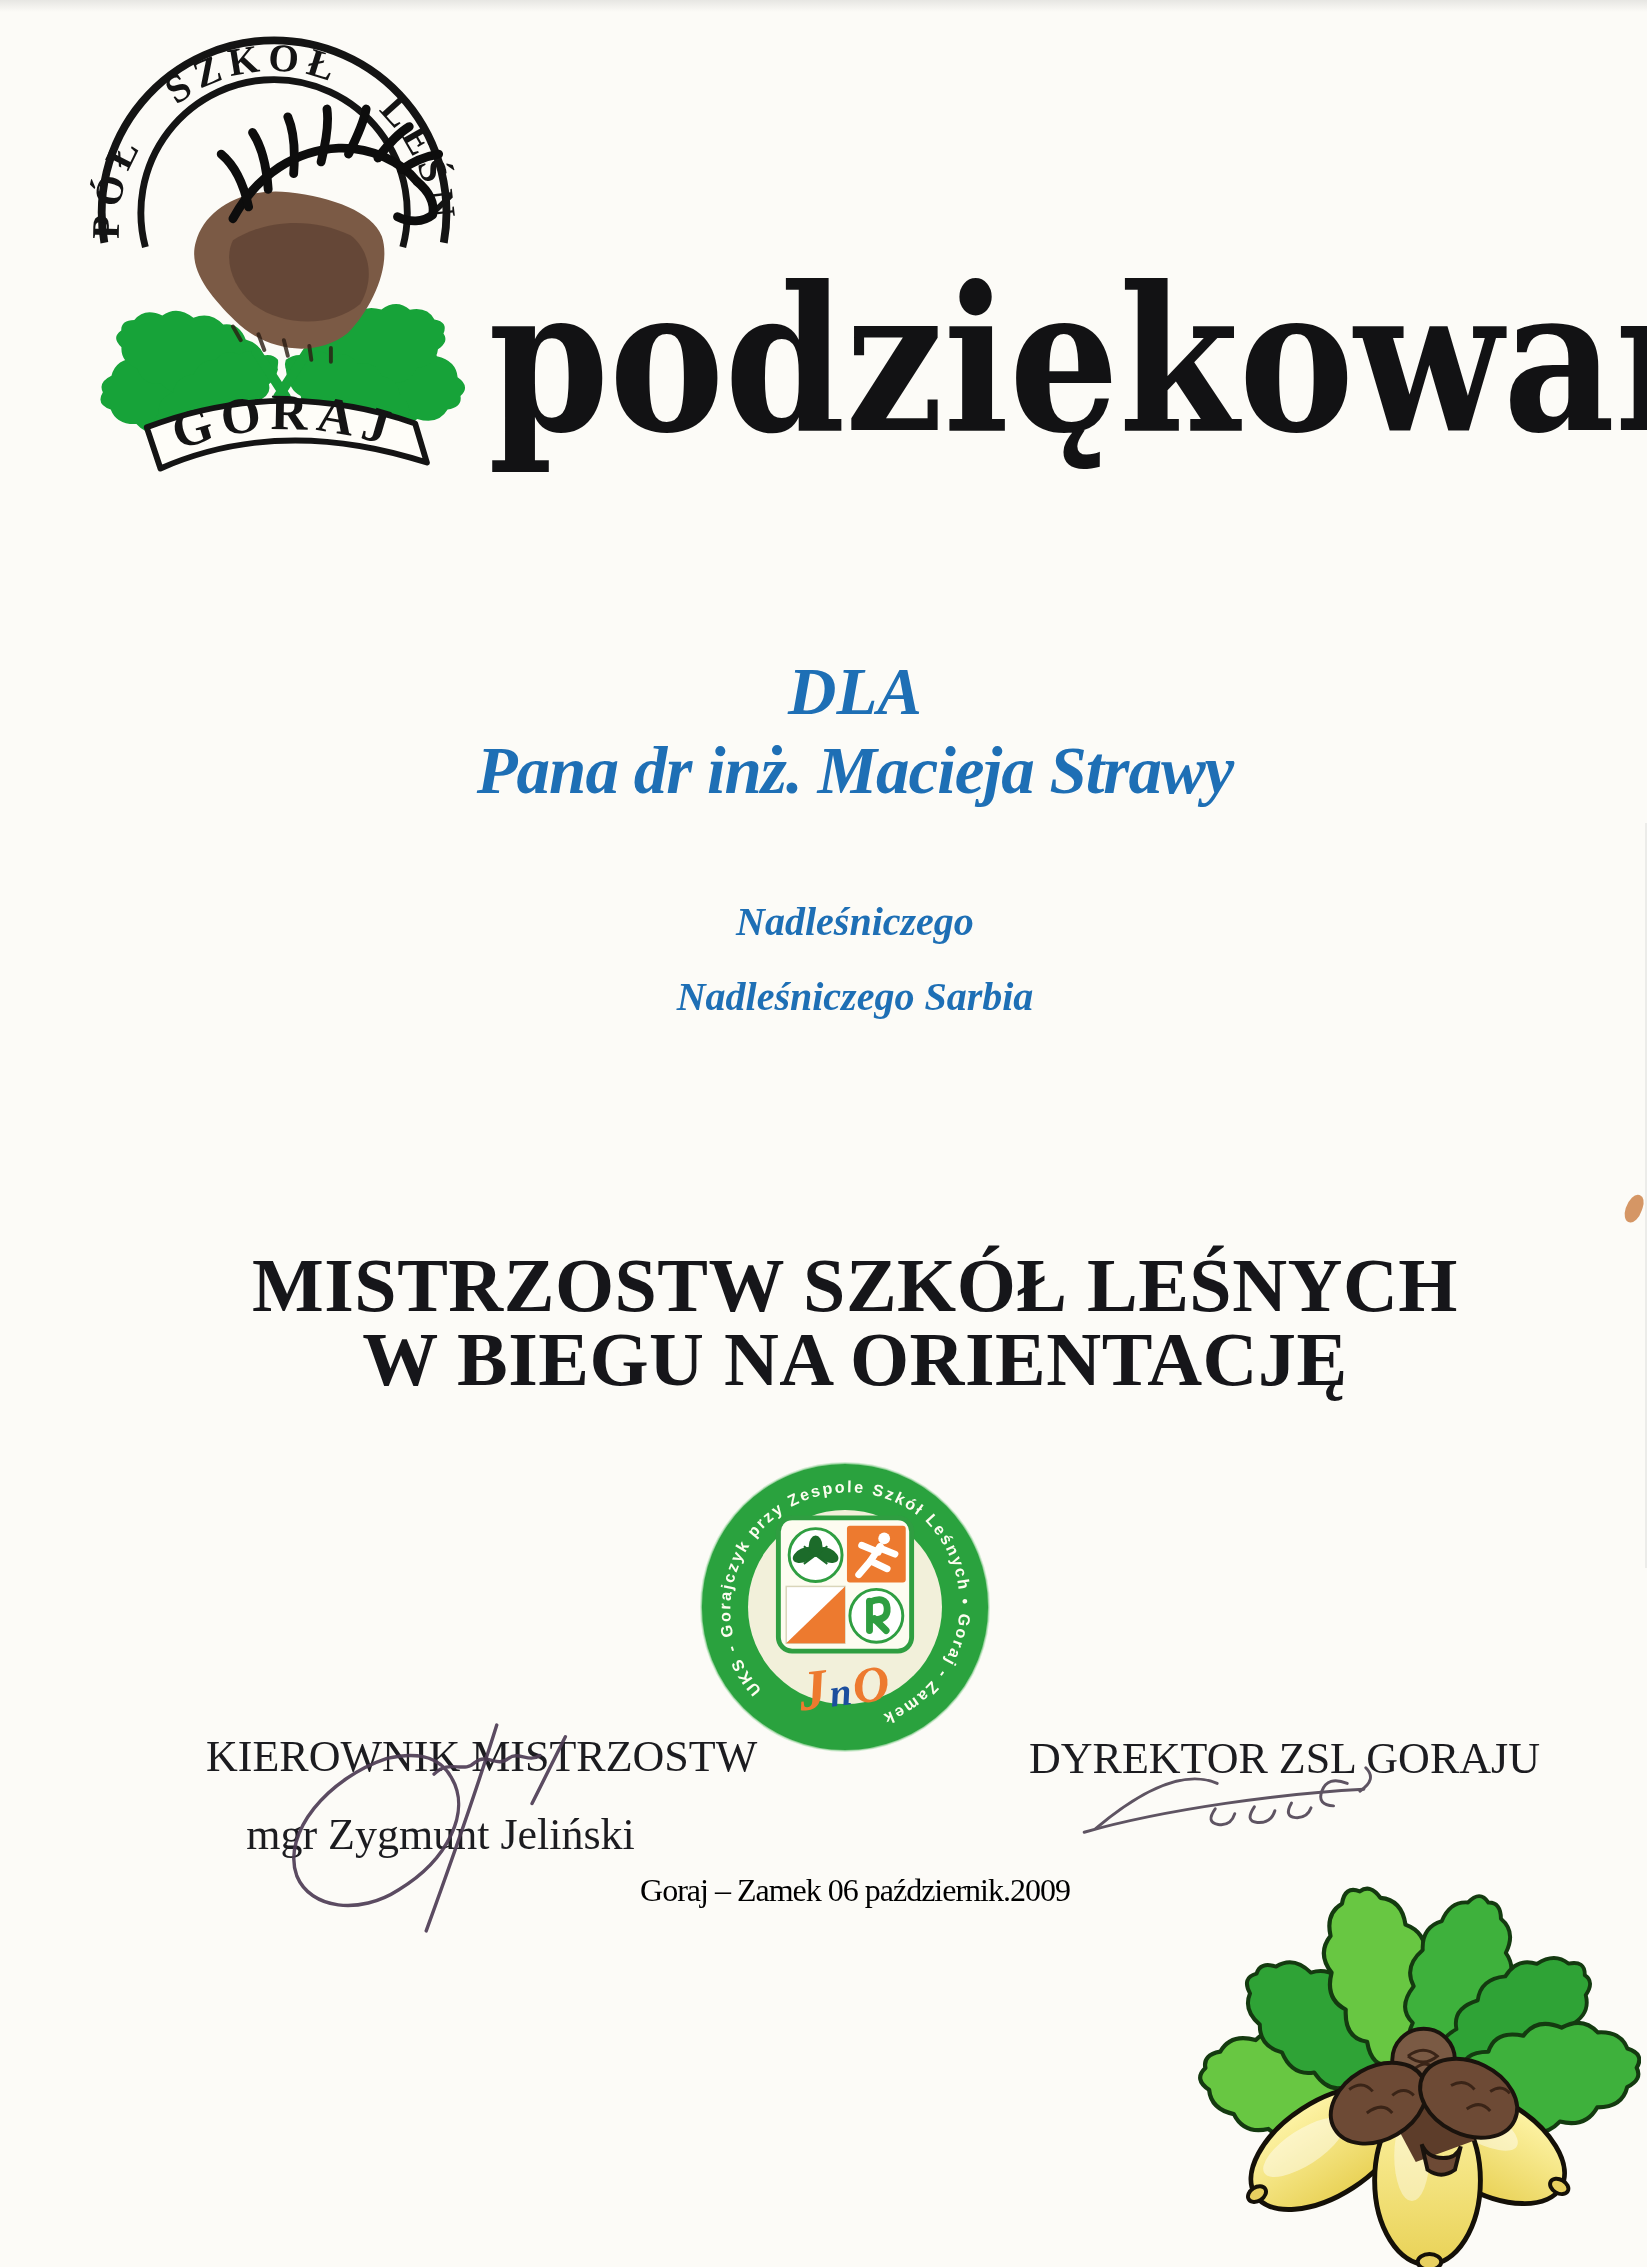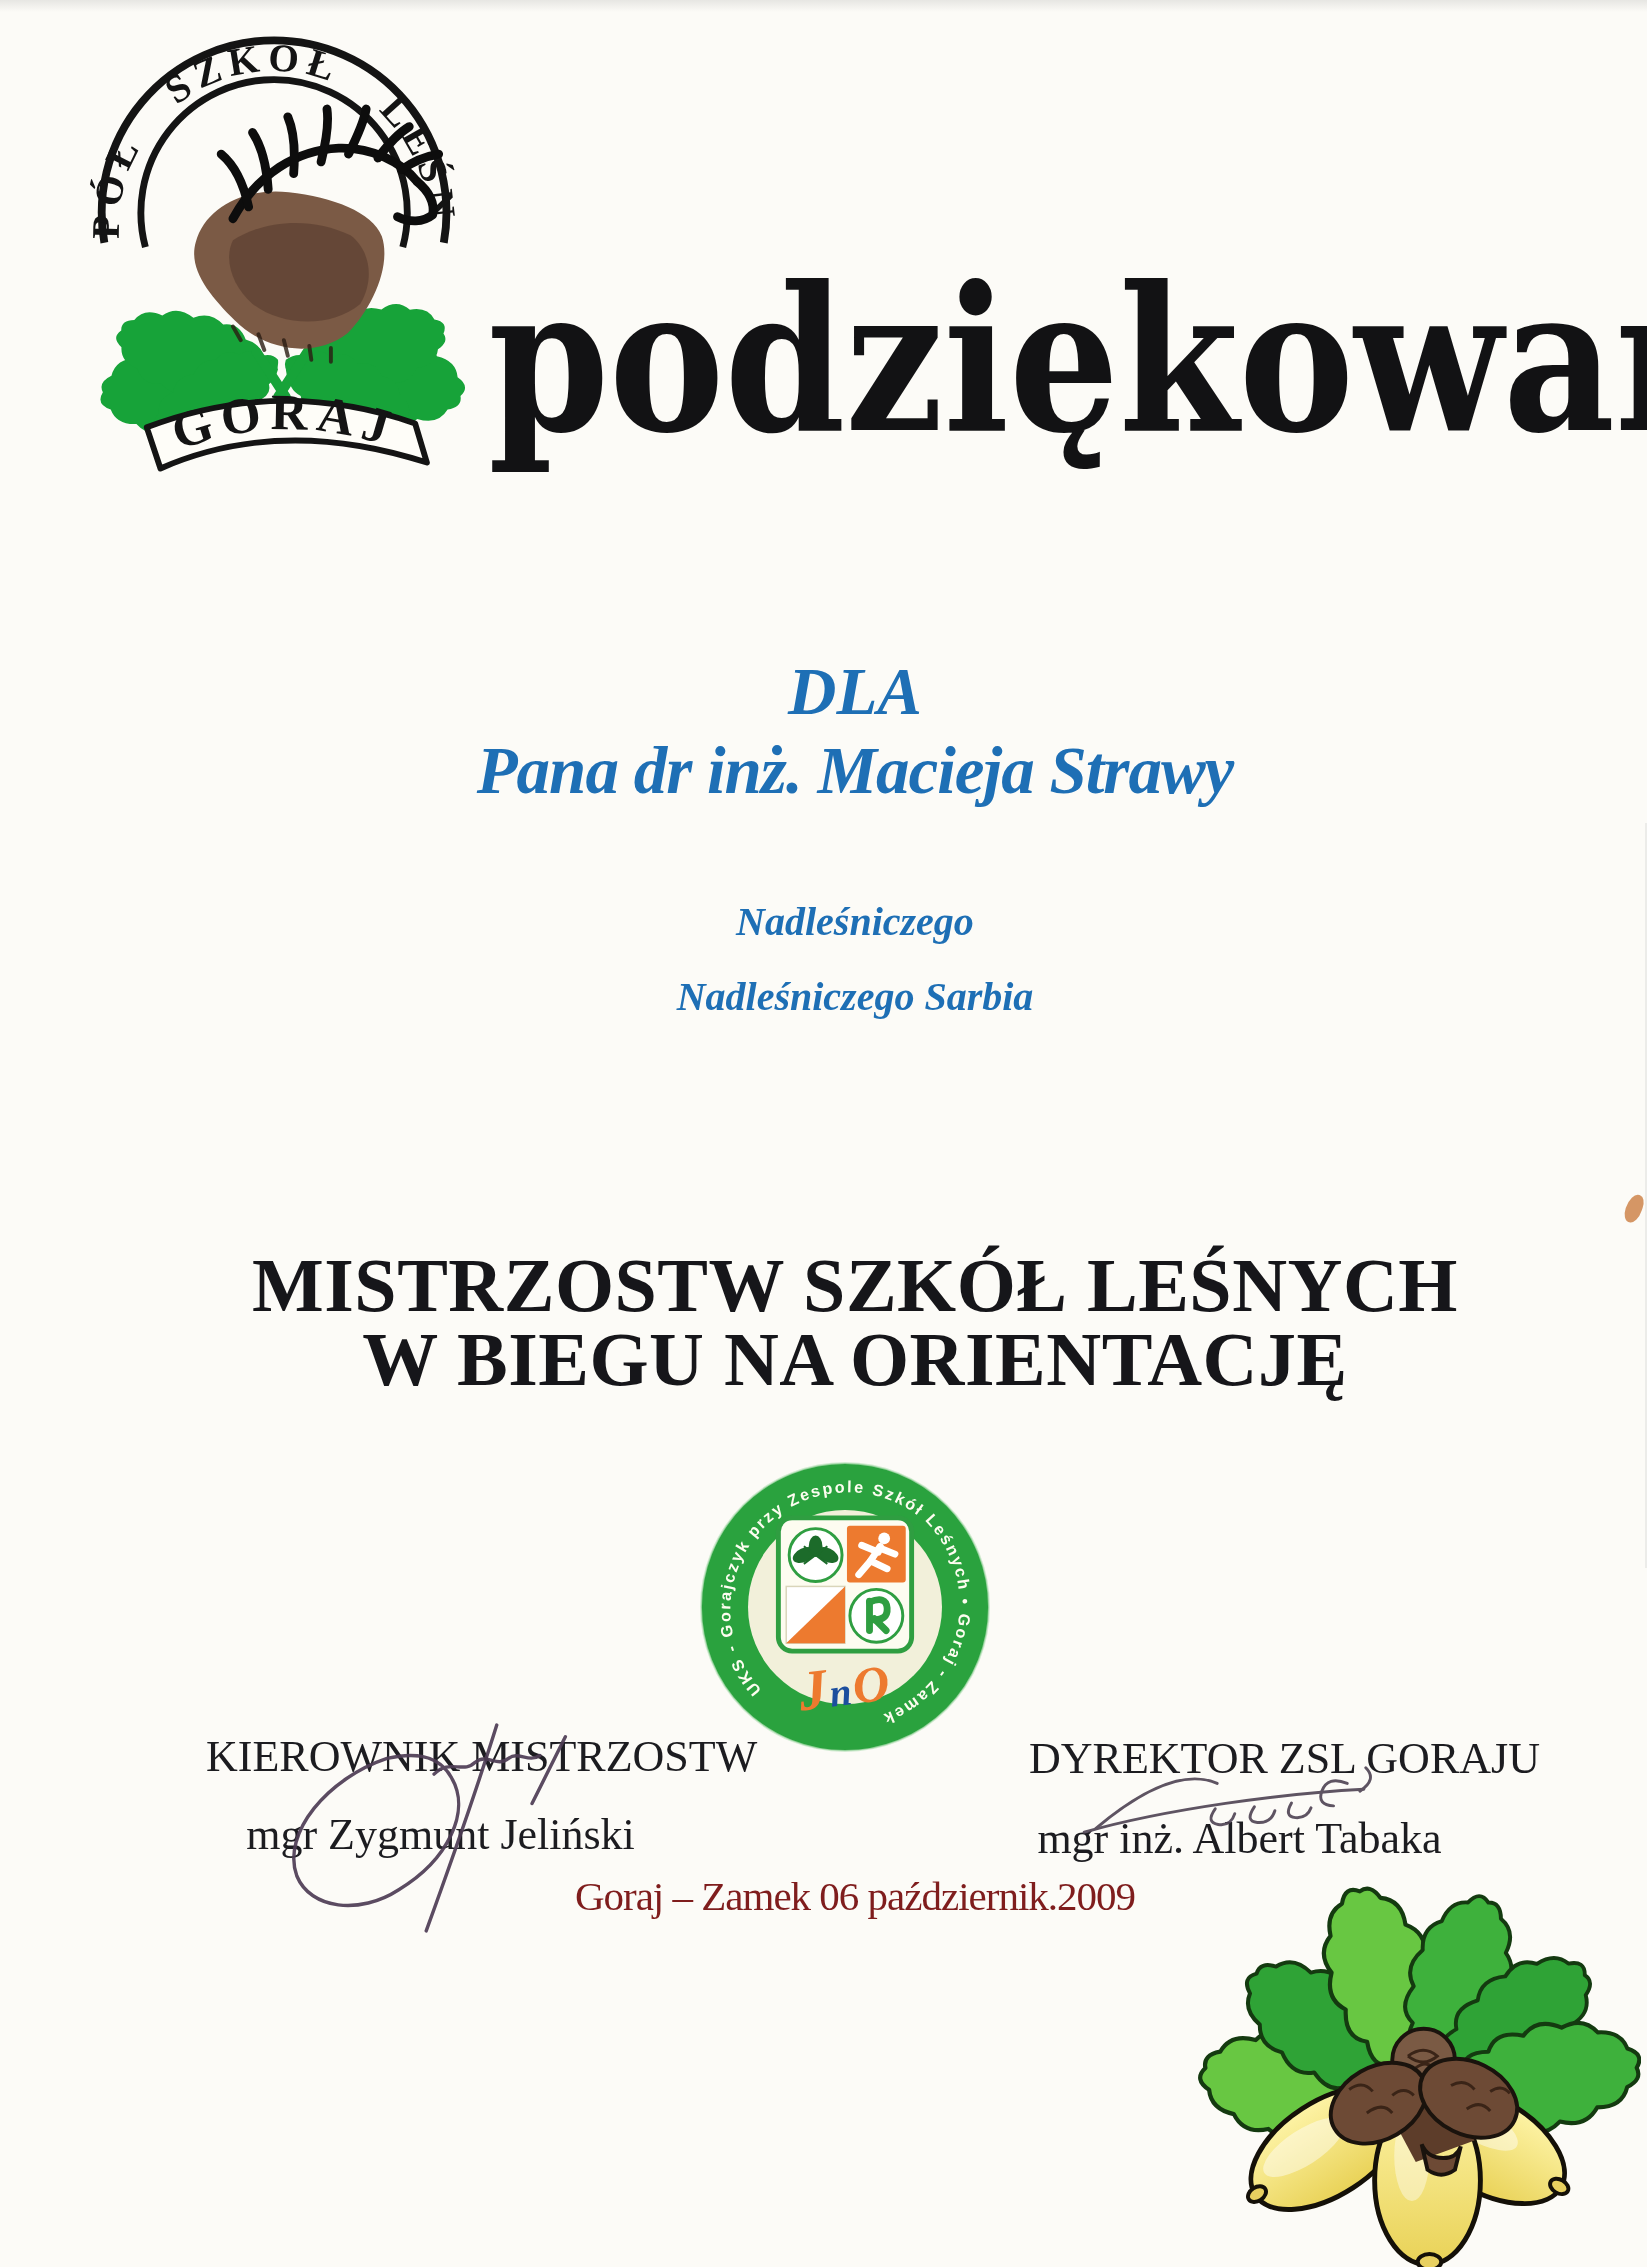--- a/index.html
+++ b/index.html
@@ -32,21 +32,21 @@
   .reason2{left:78px; top:1247px; width:1554px; font-size:76px; line-height:1.0;}
   .reason3{left:78px; top:1321px; width:1554px; font-size:76px; line-height:1.0;}
 
   .sig-title{font-size:44px; color:#1c1c20; white-space:nowrap;}
   .sig-name {font-size:44px; color:#1c1c20; white-space:nowrap;}
   .sig-left-title {left:206px;  top:1731px; width:431px; text-align:center;}
   .sig-left-name  {left:225px;  top:1809px; width:431px; text-align:center;}
   .sig-right-title{left:1029px; top:1733px; width:421px; text-align:center;}
   .sig-right-name {left:1029px; top:1813px; width:421px; text-align:center;}
 
-  .dateline{left:78px; top:1872px; width:1554px; font-size:41px; color:#7f1d1d; letter-spacing:-1px;}
+  .dateline{left:78px; top:1872px; width:1554px; font-size:32px; color:#000000; letter-spacing:-1px;}
 
   .speck{left:1626px; top:1194px; width:15.7px; height:29px; border-radius:60% 40% 55% 45%;
     background:#d08b54; transform:rotate(18deg); opacity:.9;}
 </style>
 </head>
 <body>
 
 <div class="page">
 
   <svg width="0" height="0" style="position:absolute" aria-hidden="true">
@@ -171,21 +171,20 @@
   <svg class="abs" style="left:240px; top:1717px;" width="392" height="221" viewBox="0 0 400 225">
     <g fill="none" stroke="#4e3d55" stroke-width="3.5" stroke-linecap="round" opacity=".92">
       <path d="M150,42 C90,62 42,118 58,162 C72,196 122,202 162,176 C212,146 236,96 216,62 C205,42 185,34 150,42 Z"></path>
       <path d="M262,8 C242,72 214,152 190,218"></path>
       <path d="M198,58 C214,42 228,58 240,46 C252,36 262,52 274,42 C284,34 294,47 306,39"></path>
       <path d="M332,20 L298,88"></path>
     </g>
   </svg>
 
   <div class="abs sig-title sig-right-title">DYREKTOR ZSL GORAJU</div>
-  <div class="abs sig-name  sig-right-name">mgr inż. Albert Tabaka</div>
   <svg class="abs" style="left:1068px; top:1756px;" width="314" height="88" viewBox="0 0 320 90">
     <g fill="none" stroke="#4e4252" stroke-width="3" stroke-linecap="round" opacity=".9">
       <path d="M28,74 C78,32 120,14 152,28"></path>
       <path d="M16,78 C100,54 222,38 302,34"></path>
       <path d="M150,54 q-10,14 3,16 q13,2 17,-11"></path>
       <path d="M190,52 q-10,15 3,16 q14,1 18,-12"></path>
       <path d="M228,48 q-8,14 4,15 q12,1 16,-10"></path>
       <path d="M285,28 q-20,-8 -26,8 q-5,14 12,15"></path>
       <path d="M298,36 q18,-12 6,-24"></path>
     </g>

